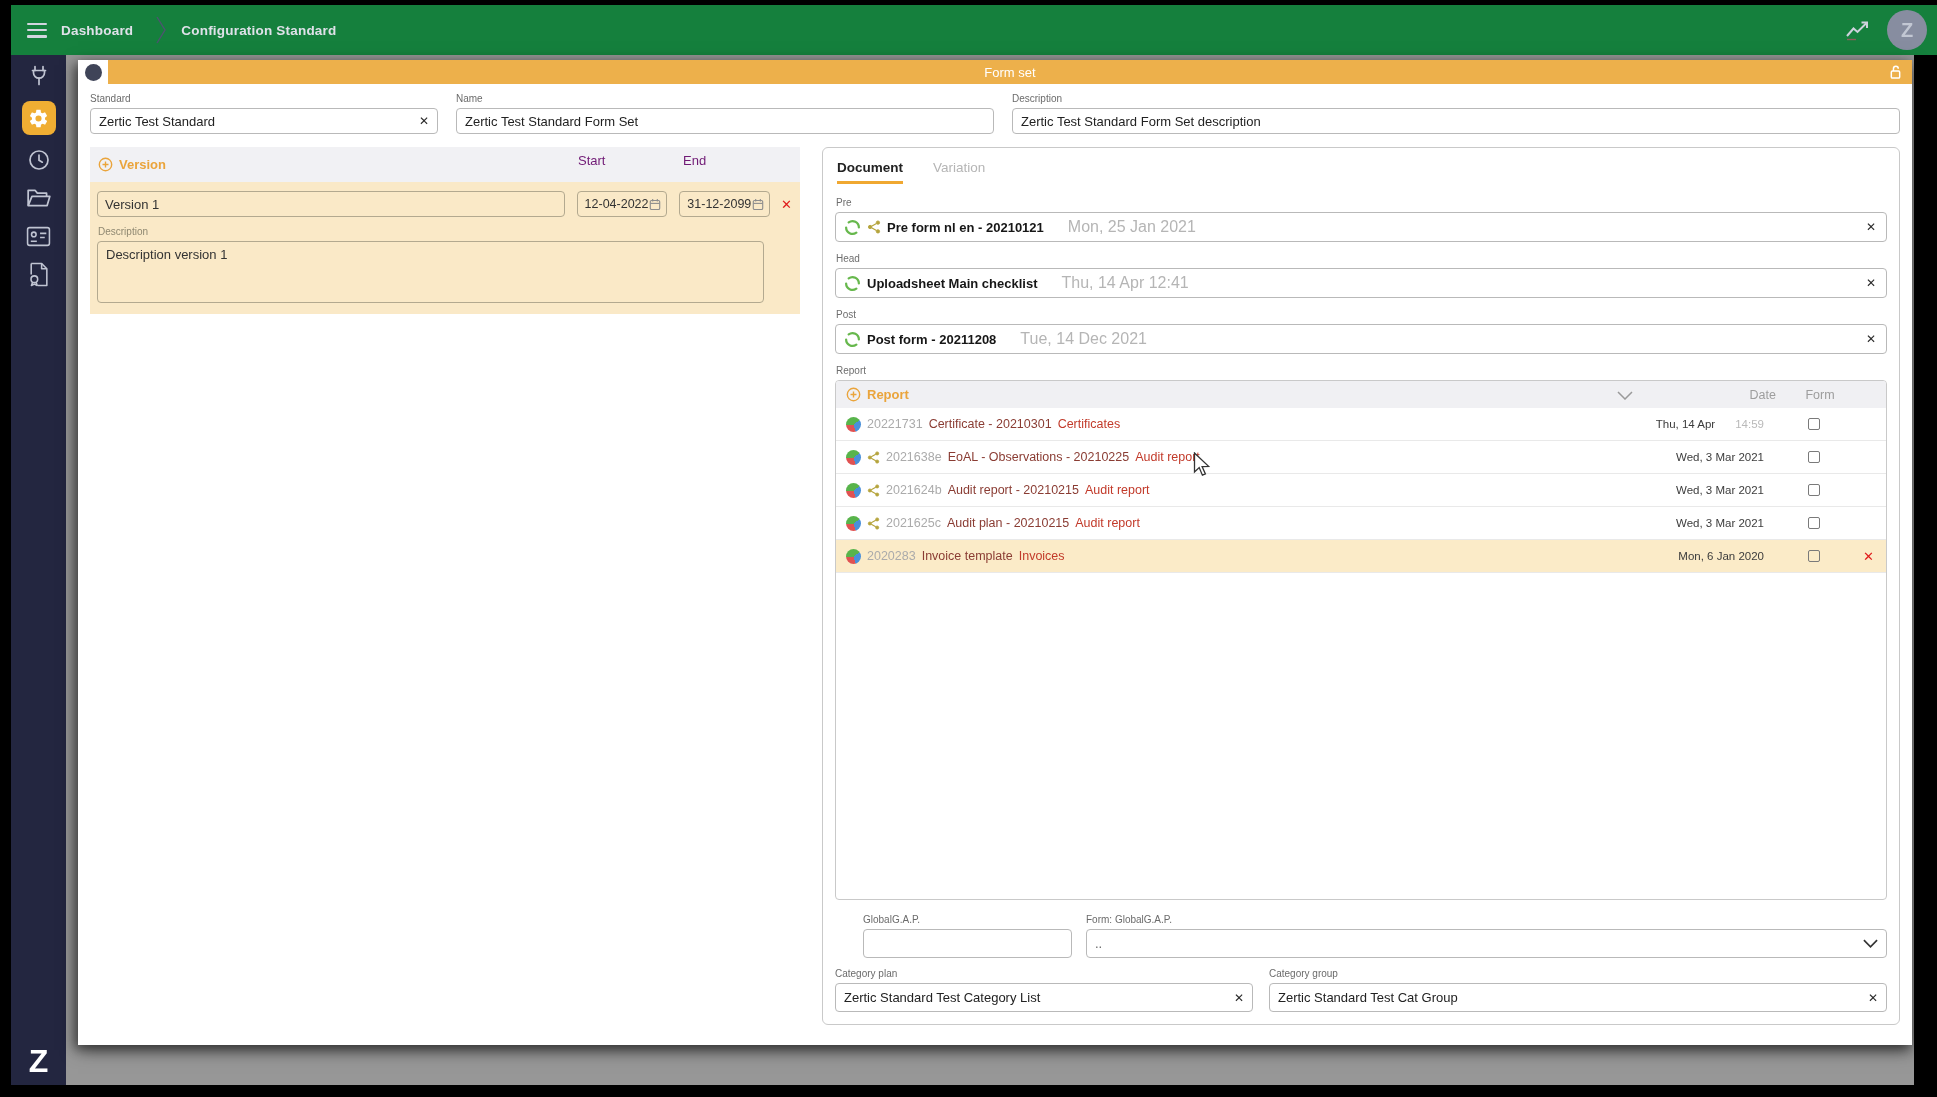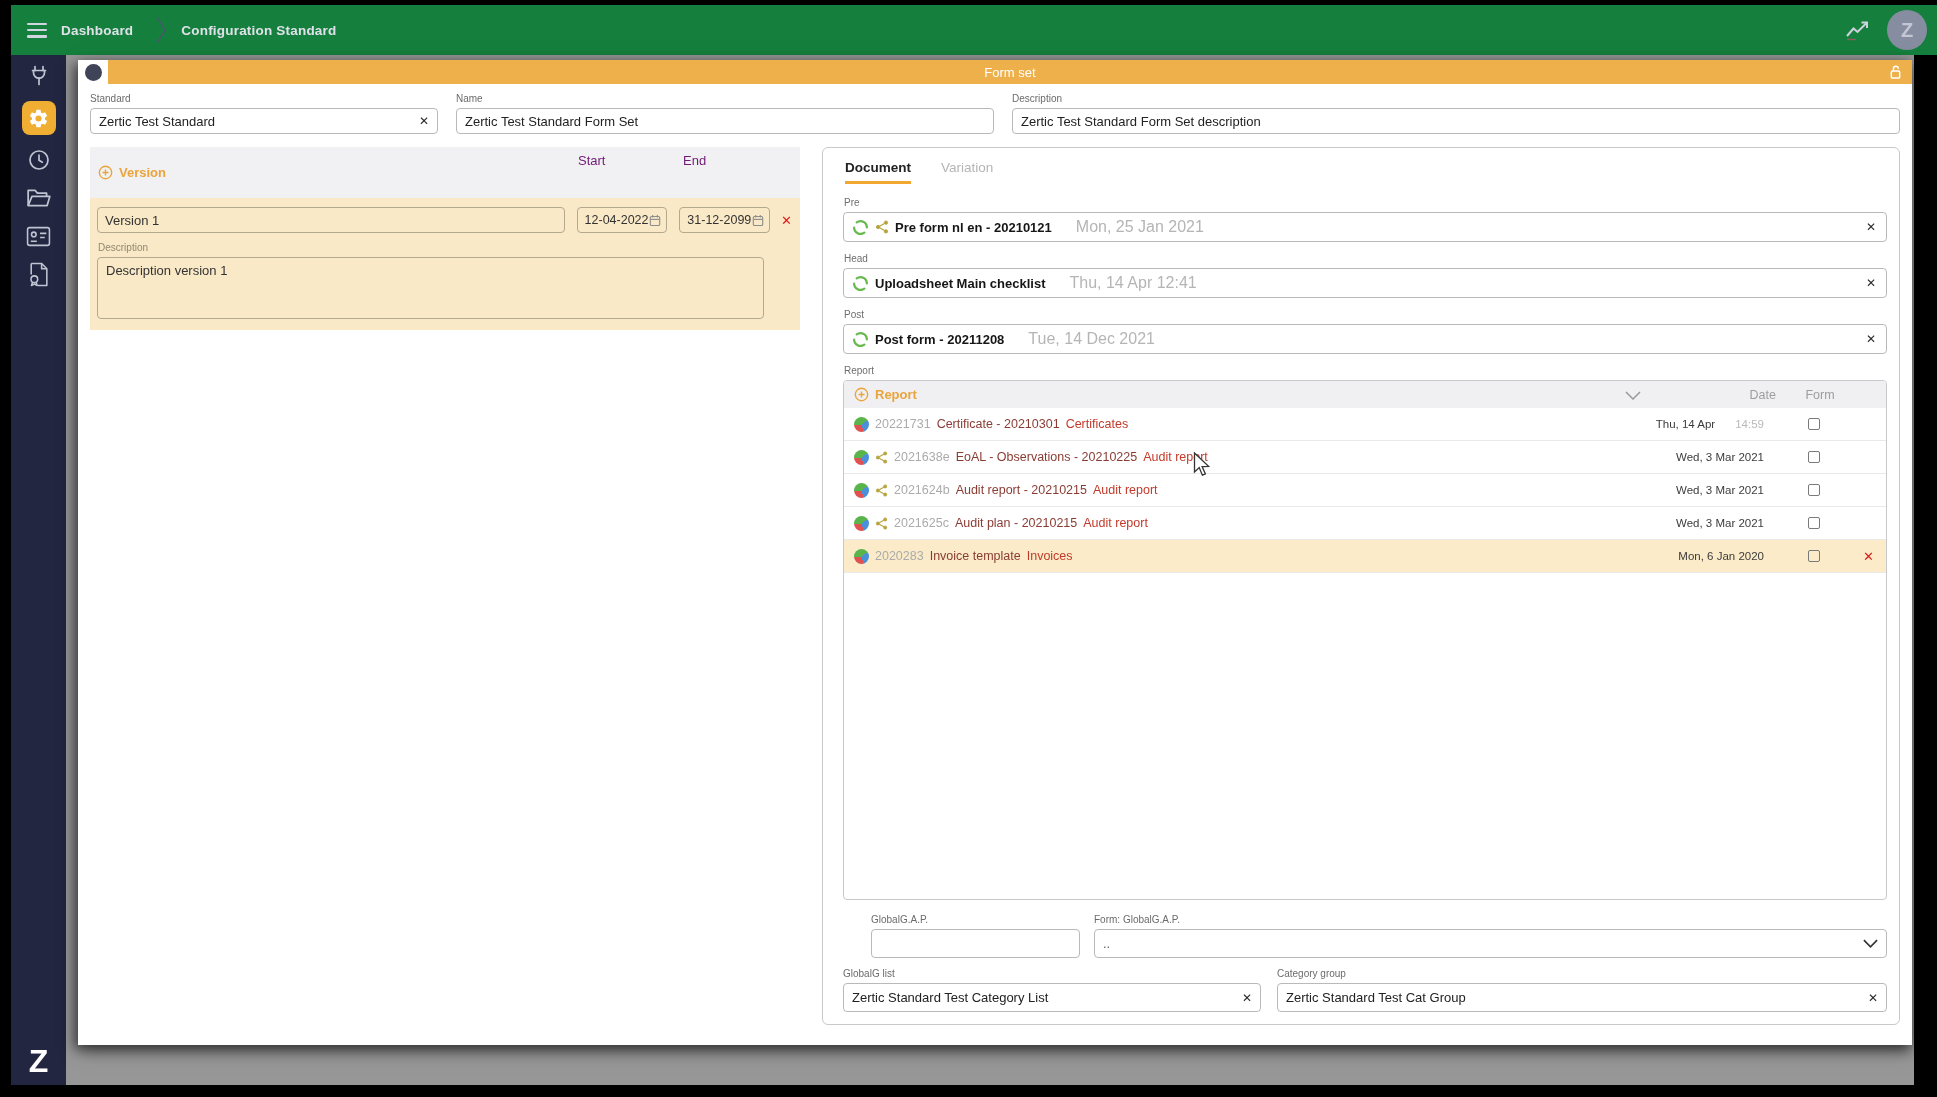--- a/index.html
+++ b/index.html
@@ -40,23 +40,23 @@
          align-items:center;padding:0 8px;font-size:13px;color:#222;box-sizing:border-box;}
   .clear-x{margin-left:auto;font-weight:700;font-size:12px;color:#2a2a2a;cursor:pointer;line-height:1;}
   .clear-x::before{content:"\2715";}
   .row-top{display:flex;gap:18px;}
   .w-std{width:348px;}
   .w-name{width:538px;}
   .flex1{flex:1;}
   
   .cols{display:flex;margin-top:13px;gap:22px;align-items:flex-start;}
   .col-left{width:710px;}
-  .col-right{flex:1;border:1px solid #c9c9c9;border-radius:6px;padding:11px 12px 12px 20px;box-sizing:border-box;}
-  
-  .ver-header{position:relative;height:27px;background:#f1f1f4;display:flex;align-items:center;padding:12px 8px;}
+  .col-right{flex:1;border:1px solid #c9c9c9;border-radius:6px;padding:11px 12px 12px 12px;box-sizing:border-box;}
+  
+  .ver-header{position:relative;height:27px;background:#f1f1f4;display:flex;align-items:center;padding:4px 8px;}
   .orange-title{display:flex;align-items:center;gap:6px;color:#eaa43b;font-size:13px;font-weight:700;}
   .vh-col{position:absolute;top:6px;font-size:13px;color:#701a75;}
   .vh-start{left:488px;}
   .vh-end{left:593px;}
   .ver-body{background:#fae9c7;padding:9px 8px 11px 7px;}
   .ver-row{display:flex;align-items:center;}
   .v-input{height:26px;border:1px solid #b3a98f;border-radius:4px;display:flex;align-items:center;
            padding:0 7px;font-size:13px;color:#333;box-sizing:border-box;background:transparent;}
   .v-name{width:469px;}
   .v-date{width:91px;margin-left:12px;justify-content:space-between;padding-right:5px;}
@@ -439,21 +439,21 @@
                   <span class="sel-val">..</span>
                   <svg class="sel-chev" width="15" height="9" viewBox="0 0 16 9">
                       <polyline points="1,1 8,8 15,1" fill="none" stroke="#333" stroke-width="1.8"></polyline>
                     </svg>
                 </div>
               </div>
             </div>
 
             <div class="cat-row">
               <div class="fld w418">
-                <label>GlobalG list</label>
+                <label>Category plan</label>
                 <div class="input tall">
                   <span>Zertic Standard Test Category List</span>
                   <span class="clear-x"></span>
                 </div>
               </div>
               <div class="fld flex1">
                 <label>Category group</label>
                 <div class="input tall">
                   <span>Zertic Standard Test Cat Group</span>
                   <span class="clear-x"></span>

